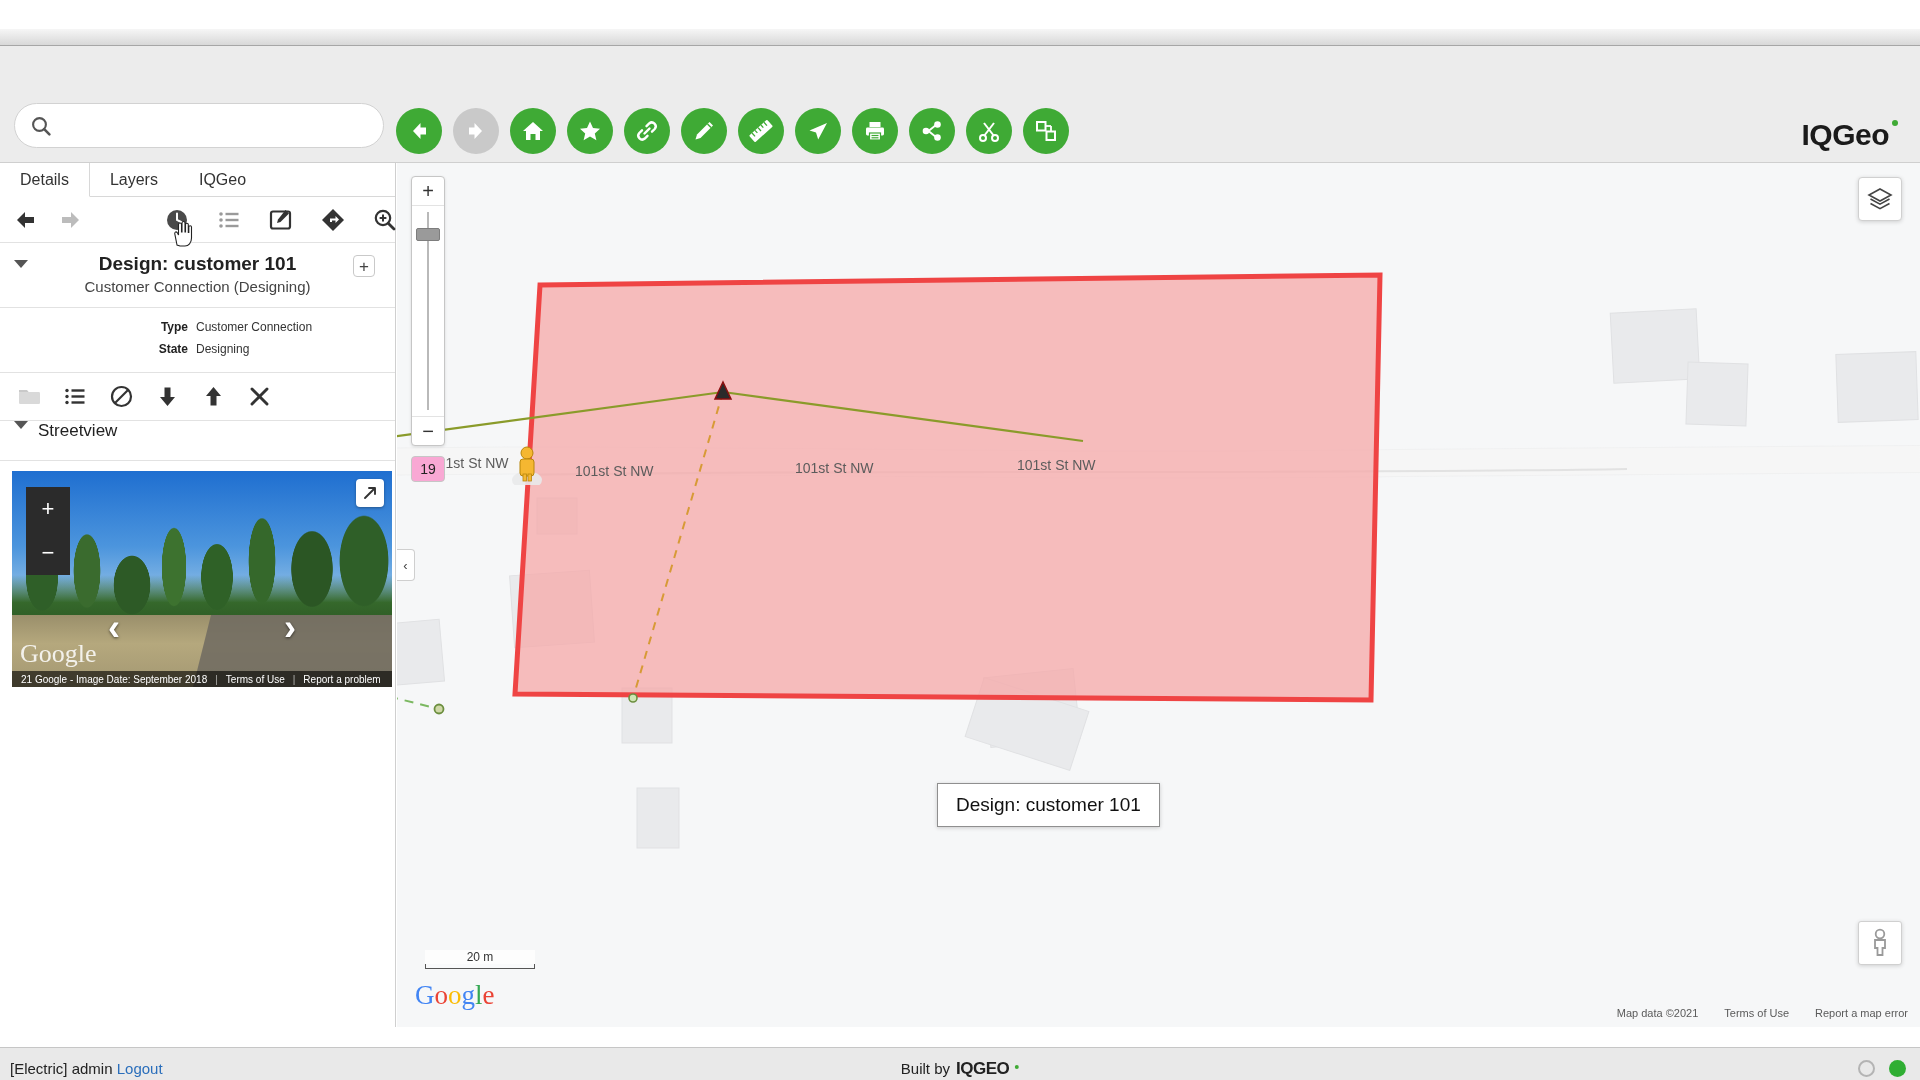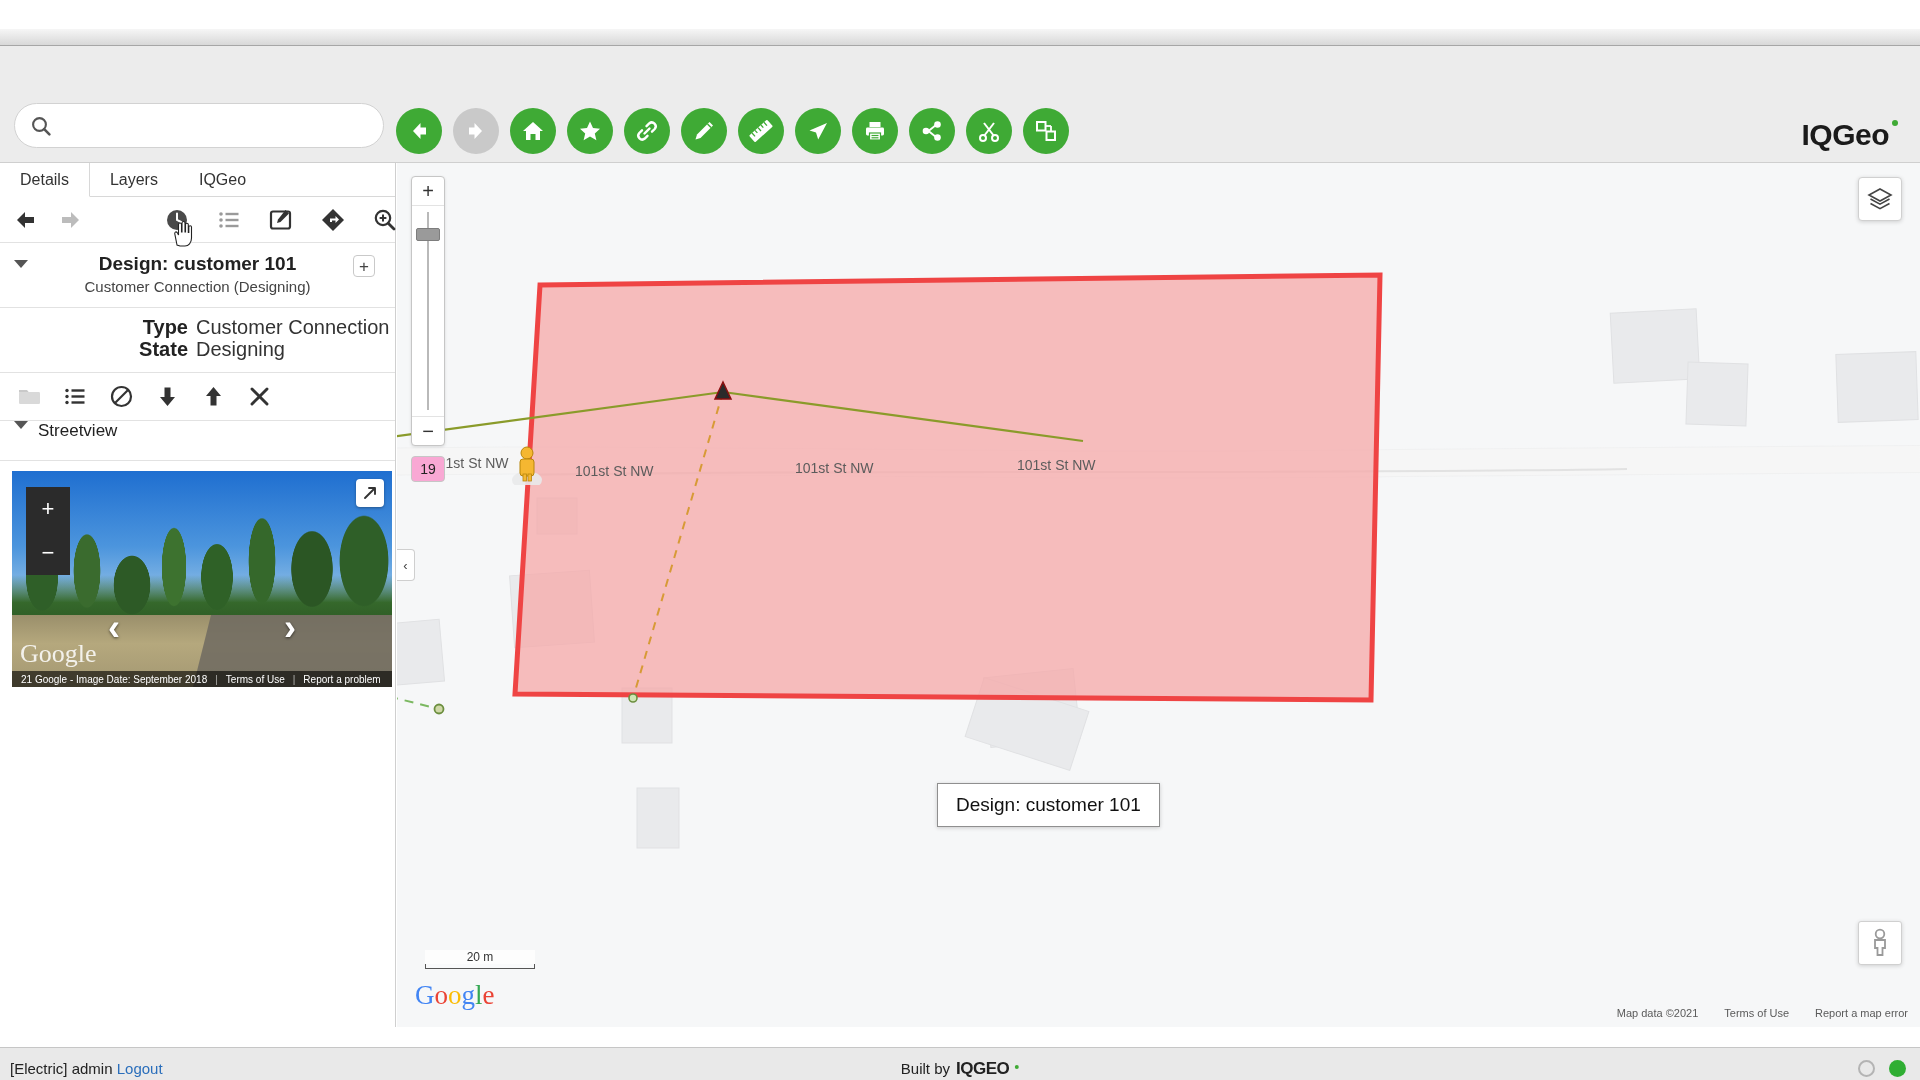--- a/index.html
+++ b/index.html
@@ -127,21 +127,21 @@
   .title-block .plus {
     position: absolute; right: 20px; top: 12px;
     width: 22px; height: 22px; border: 1px solid #c9c9c9; border-radius: 4px;
     display: flex; align-items: center; justify-content: center;
     font-size: 17px; color: #444; line-height: 1; cursor: pointer; background: #fff;
   }
   .title-block h1 { font-size: 19px; font-weight: bold; color: #222; }
   .title-block .sub { font-size: 15px; color: #444; margin-top: 3px; }
 
   .props { padding: 8px 0 12px 0; border-bottom: 1px solid #e2e2e2; }
-  .prow { display: flex; font-size: 20px; line-height: 22px; }
+  .prow { display: flex; font-size: 12px; line-height: 22px; }
   .prow .k { width: 196px; text-align: right; font-weight: bold; color: #222; padding-right: 8px; }
   .prow .v { color: #333; }
 
   .actionrow {
     height: 48px; display: flex; align-items: center; gap: 20px;
     padding-left: 16px; border-bottom: 1px solid #e2e2e2;
   }
   .actionrow .ic { width: 26px; height: 26px; display: flex; align-items: center; justify-content: center; cursor: pointer; }
 
   .section-head {

